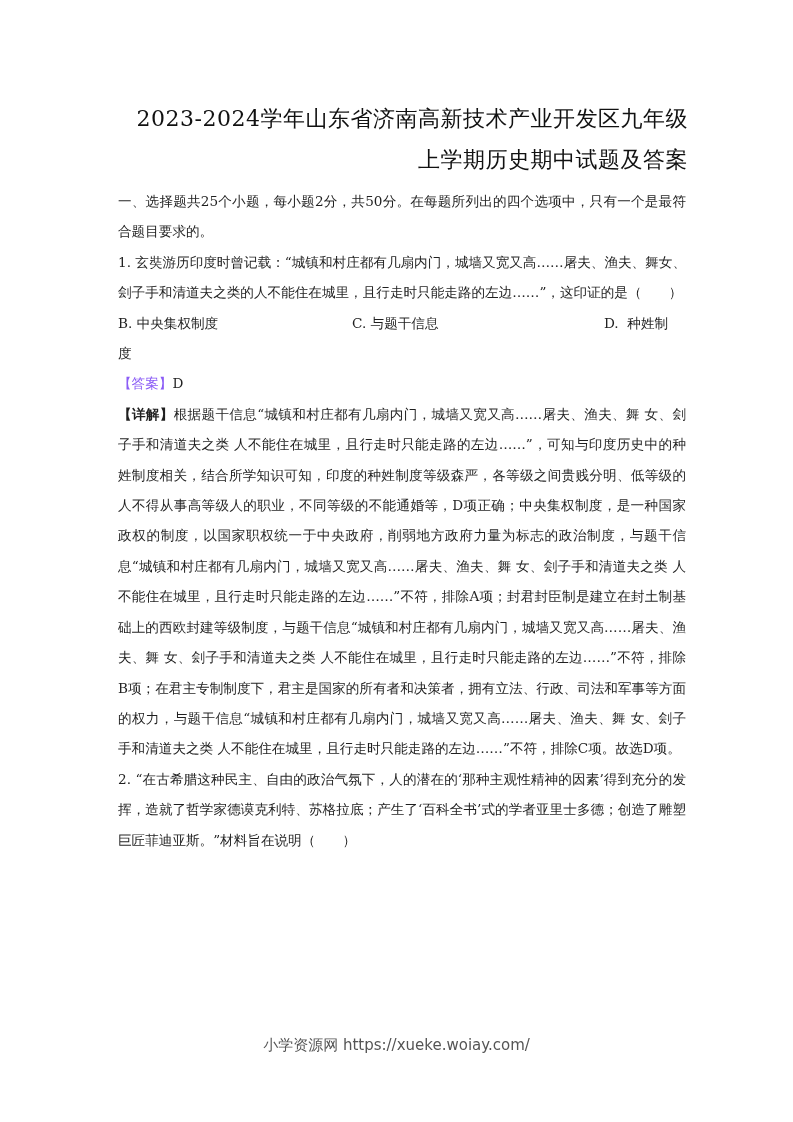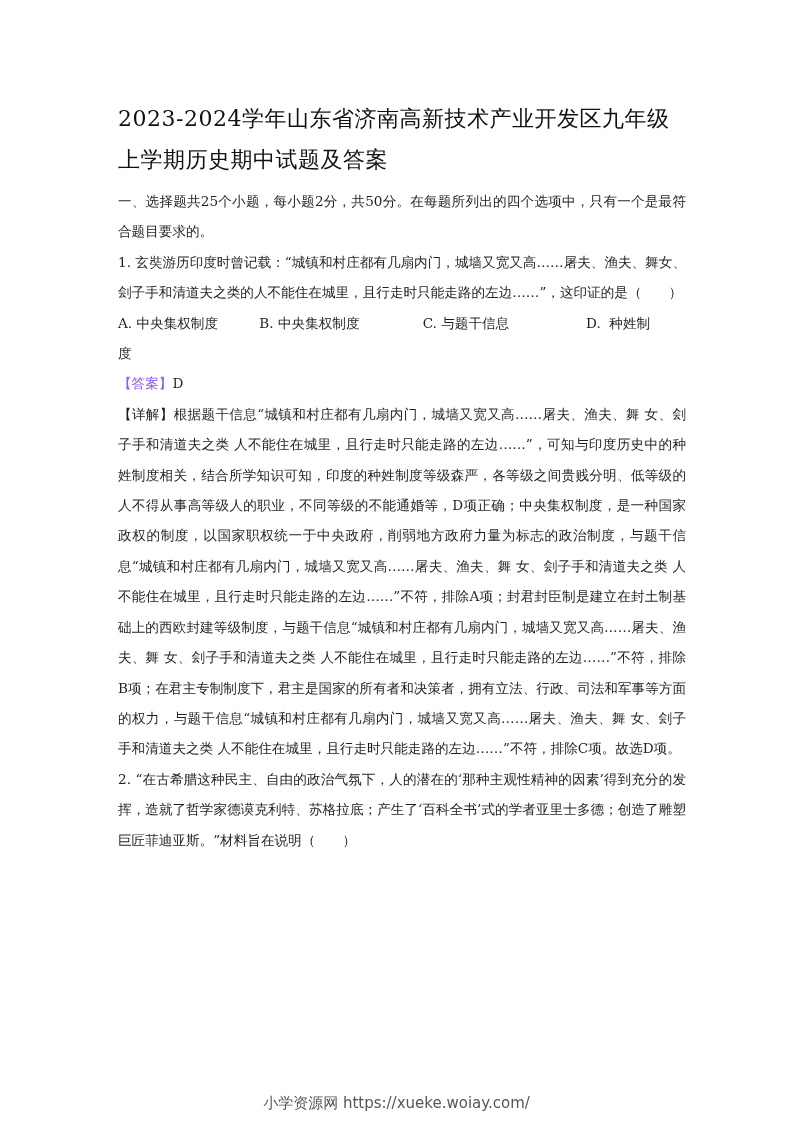--- a/index.html
+++ b/index.html
@@ -1,44 +1,43 @@
 <!DOCTYPE html>
 <html><head>
 <meta charset="utf-8">
 <style>
   html, body { margin: 0; padding: 0; background: #ffffff; }
   body { width: 793px; height: 1122px; position: relative; overflow: hidden; font-family: "DejaVu Serif", "Liberation Serif", serif; color: #1a1a1a; }
   .page { position: absolute; left: 0; top: 0; width: 793px; height: 1122px; background: #fff; }
-  .title { position: absolute; left: 118px; top: 98px; width: 570px; font-family: "DejaVu Serif", serif; font-size: 22px; line-height: 41px; color: #111; letter-spacing: 0.5px; font-weight: normal; }
+  .title { position: absolute; left: 118px; top: 98px; width: 570px; font-family: "DejaVu Serif", serif; font-size: 22px; line-height: 41px; color: #111; letter-spacing: 0.5px; font-weight: normal; text-align: right; }
   .body { position: absolute; left: 118px; top: 186px; width: 568px; font-size: 13.6px; line-height: 30.4px; color: #1f1f1f; }
   .p { margin: 0; padding: 0; text-align: justify; text-align-last: left; }
   .opts { display: flex; justify-content: space-between; margin: 0; }
   .opts span { white-space: nowrap; }
   .opts .o1 { width: 140px; }
   .opts .o2 { width: 162px; }
   .opts .o3 { width: 162px; }
-  .opts .o4 { width: 100px; text-align: left; }
+  .opts .o4 { width: 100px; text-align: center; }
   .blue { color: #8b5cf6; }
-  .bold { font-weight: normal; }
-  .footer { position: absolute; left: 0; width: 793px; top: 1094px; text-align: center; font-family: "DejaVu Sans", sans-serif; font-size: 15px; color: #555; }
+  .bold { font-weight: bold; }
+  .footer { position: absolute; left: 0; width: 793px; top: 1036px; text-align: center; font-family: "DejaVu Sans", sans-serif; font-size: 15px; color: #555; }
 </style>
 </head>
 <body>
 
 <div class="page">
 
   <div class="title">2023-2024学年山东省济南高新技术产业开发区九年级上学期历史期中试题及答案</div>
 
   <div class="body">
     <p class="p">一、选择题共25个小题，每小题2分，共50分。在每题所列出的四个选项中，只有一个是最符合题目要求的。</p>
 
     <p class="p">1.  玄奘游历印度时曾记载：“城镇和村庄都有几扇内门，城墙又宽又高……屠夫、渔夫、舞女、刽子手和清道夫之类的人不能住在城里，且行走时只能走路的左边……”，这印证的是（　　）</p>
 
     <div class="opts">
-      <span class="o1">A.  中央集权制度</span>
       <span class="o2">B.  中央集权制度</span>
       <span class="o3">C.  与题干信息</span>
       <span class="o4">D.&nbsp;&nbsp;种姓制</span>
     </div>
     <p class="p">度</p>
 
     <p class="p">
       <span class="blue">【答案】</span><span>D</span>
     </p>
 

